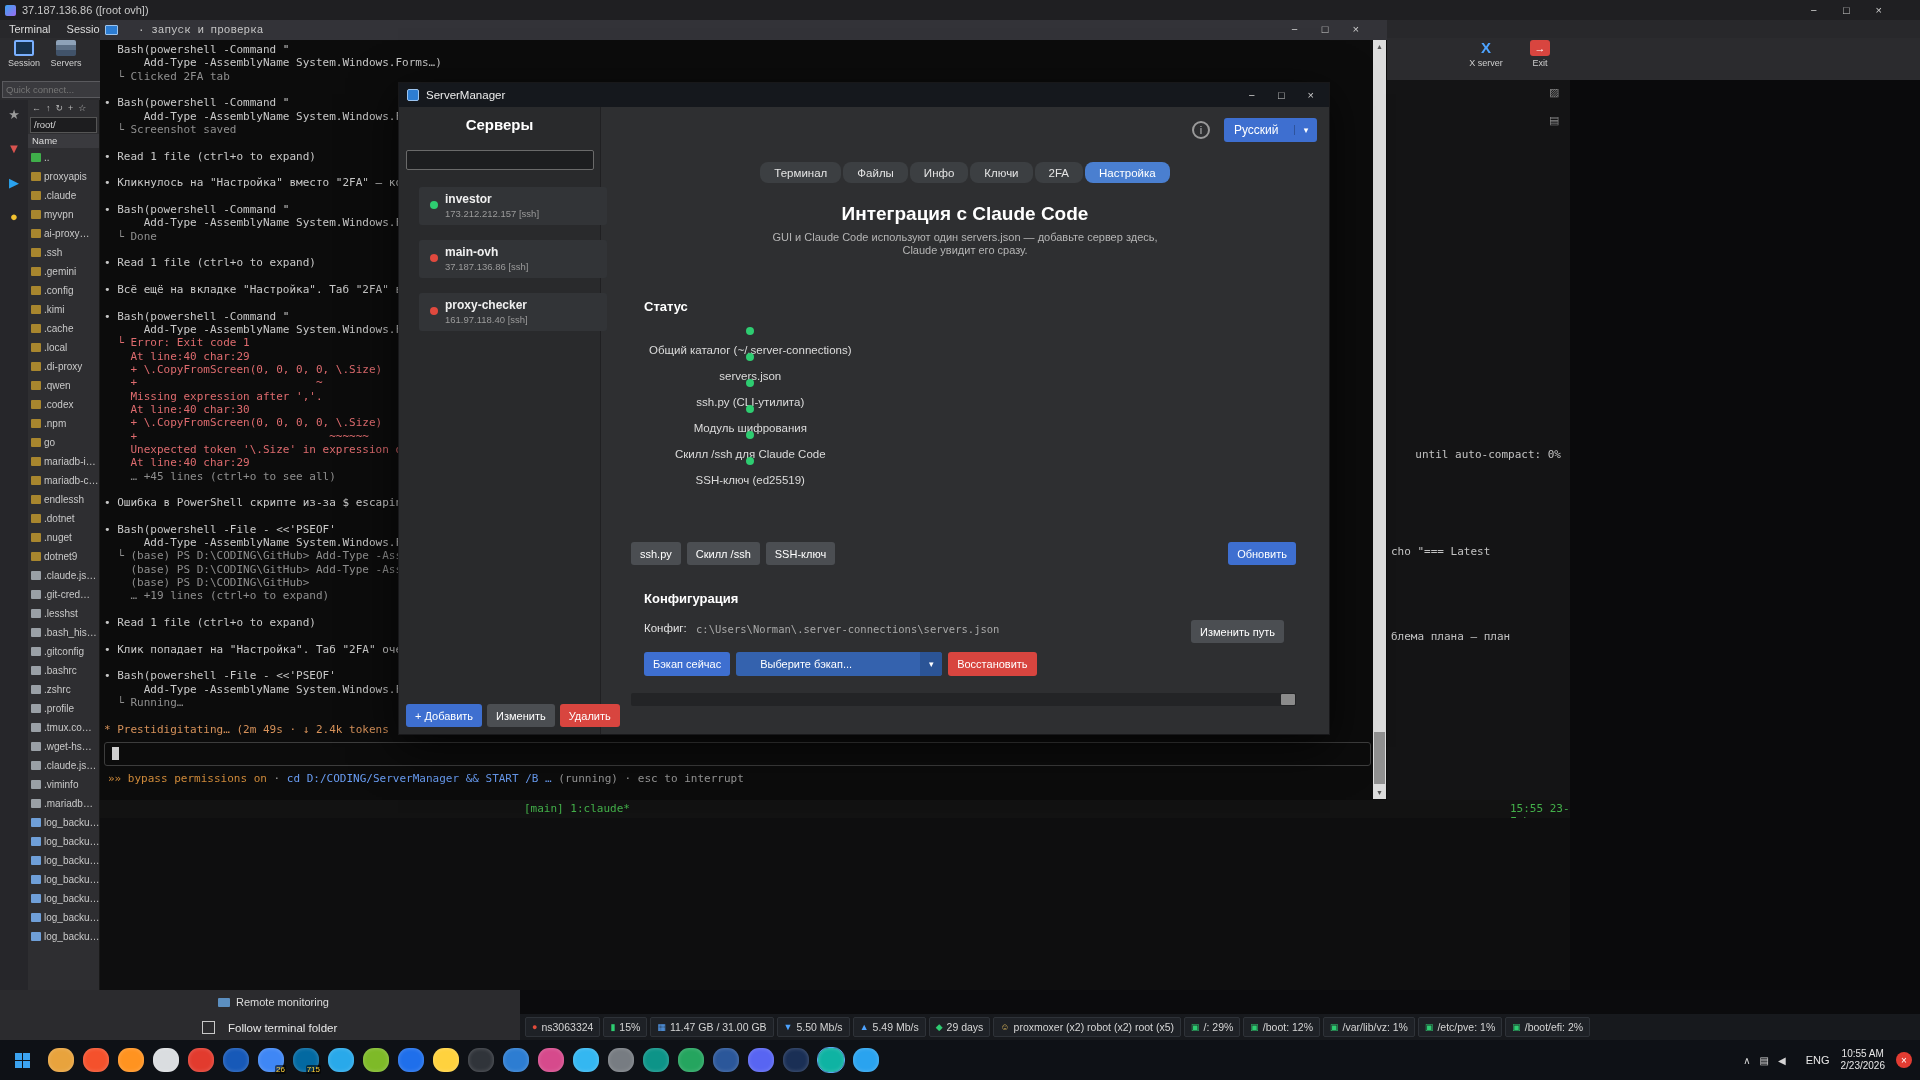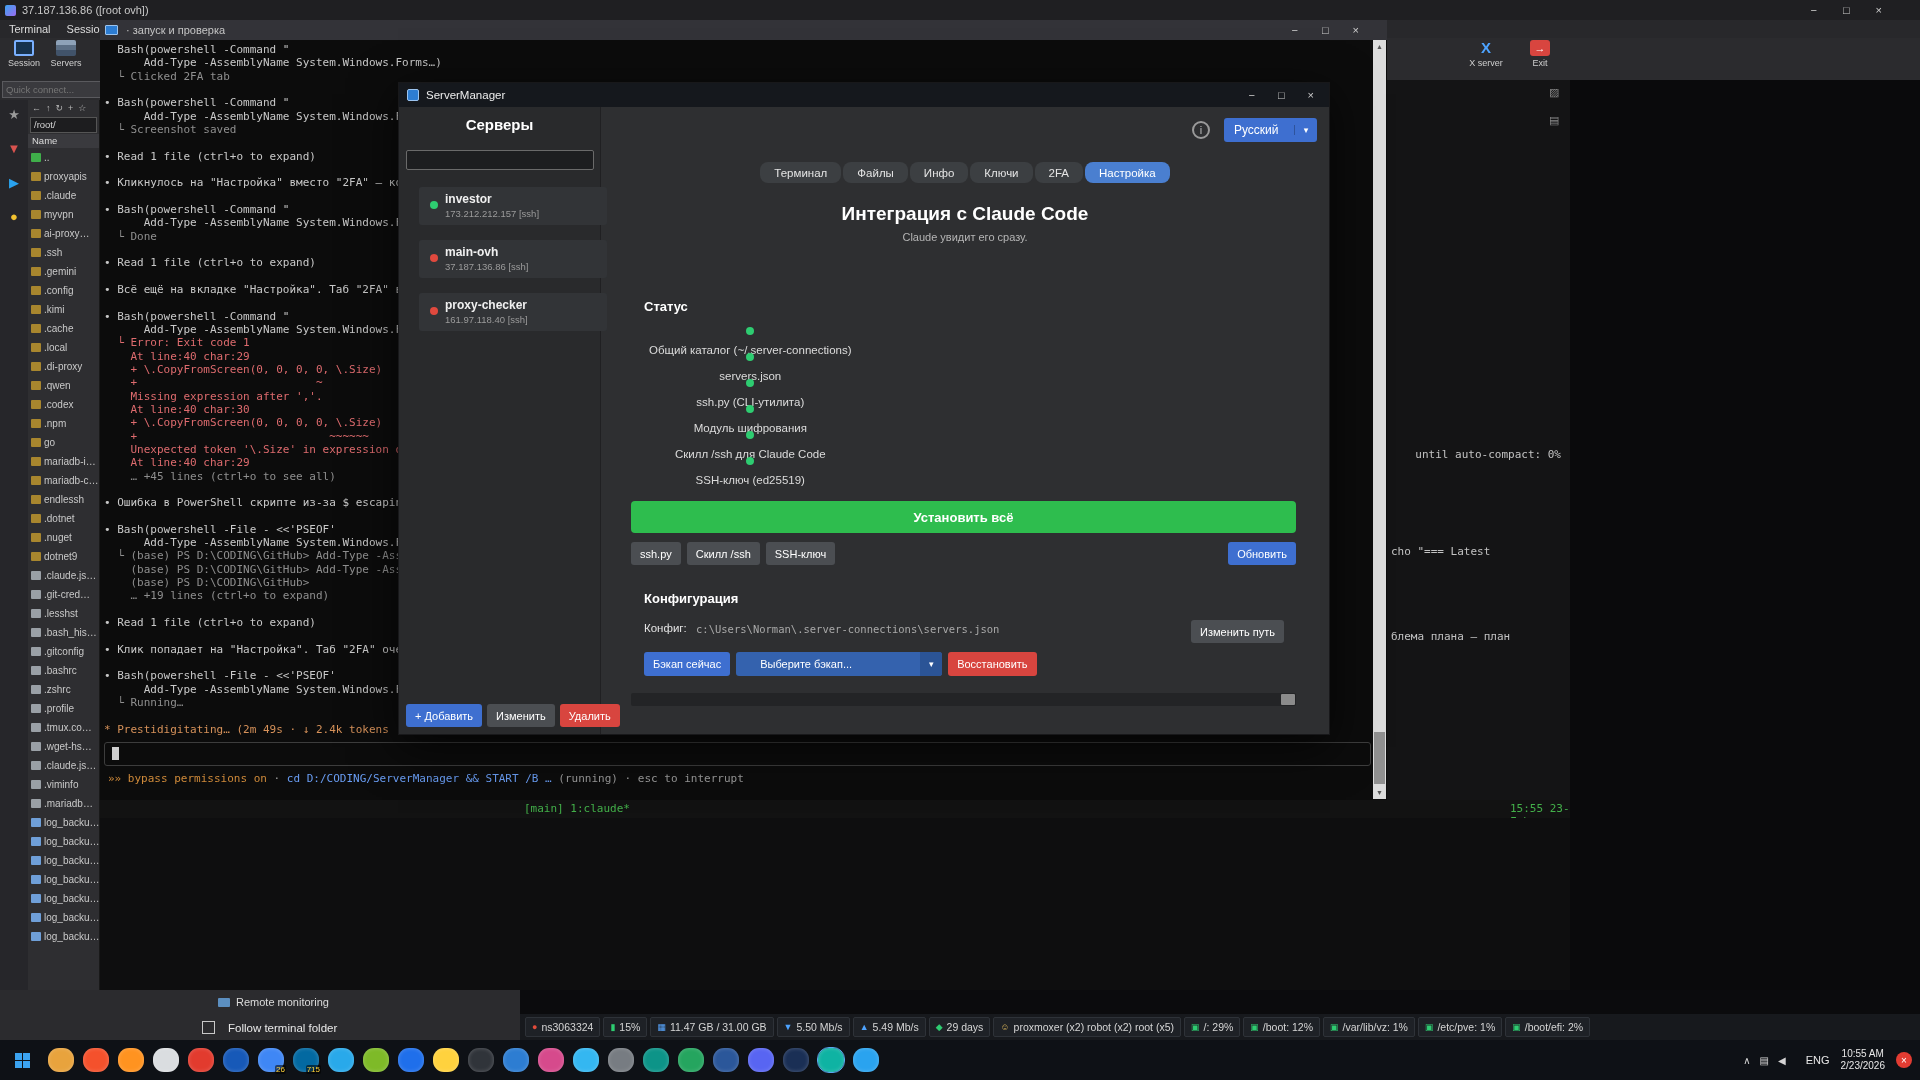--- a/index.html
+++ b/index.html
@@ -29,21 +29,21 @@
   .fp-head{height:14px;background:#3a3a3e;font-size:9.5px;color:#ddd;padding-left:4px;line-height:14px;}
   .fp-row{height:19px;display:flex;align-items:center;gap:3px;padding-left:3px;font-size:10px;color:#c9c9c9;white-space:nowrap;overflow:hidden;}
   .ft-ic{flex:0 0 10px;width:10px;height:9px;border-radius:1px;}
   .ft-ic.folder{background:#a8862e;}
   .ft-ic.file{background:#9aa0a6;}
   .ft-ic.doc{background:#6f9fd8;}
   .ft-ic.up{background:#3fae4a;}
 
   
   .term-window{position:absolute;left:100px;top:20px;width:1287px;height:780px;background:#0c0c0c;}
-  .term-titlebar{position:absolute;left:0;top:0;right:0;height:20px;background:#333338;display:flex;align-items:center;gap:8px;padding-left:5px;font-size:11px;color:#c5c5c5;box-sizing:border-box;}
+  .term-titlebar{position:absolute;left:0;top:0;right:0;height:20px;background:#333338;display:flex;align-items:center;gap:20px;padding-left:5px;font-size:11px;color:#c5c5c5;box-sizing:border-box;font-family:Liberation Mono, monospace;}
   .term-tabicon{width:13px;height:10px;border-radius:1px;background:#2d7dd2;border:1px solid #9cc4ef;box-sizing:border-box;}
   .term-controls{margin-left:auto;display:flex;gap:24px;padding-right:28px;font-size:11px;color:#cfcfcf;}
   .term-body{position:absolute;left:4px;top:20px;right:16px;bottom:0;padding-top:3px;font-family:"DejaVu Sans Mono",monospace;font-size:11px;line-height:13.34px;white-space:pre;overflow:hidden;}
   .tline{height:13.34px;}
   .tline.d{color:#c9c9c9;} .tline.m{color:#c9c9c9;} .tline.g{color:#8f8f8f;}
   .tline.e{color:#de6b6e;} .tline.o{color:#d7925a;}
   .term-input{position:absolute;left:4px;right:16px;top:722px;height:22px;border:1px solid #3d3d3d;border-radius:3px;background:#0c0c0c;}
   .term-cursor{position:absolute;left:7px;top:4px;width:7px;height:13px;background:#cfcfcf;}
   .term-status{position:absolute;left:8px;top:752px;font-family:"DejaVu Sans Mono",monospace;font-size:11px;white-space:pre;}
   .st-perm{color:#cf8a3a;} .st-dim{color:#9a9a9a;} .st-path{color:#6a9ef5;}
@@ -559,20 +559,21 @@
       <div class="sm-tabs" id="sm-tabs">
           <span class="sm-tab">Терминал</span>
           <span class="sm-tab">Файлы</span>
           <span class="sm-tab">Инфо</span>
           <span class="sm-tab">Ключи</span>
           <span class="sm-tab">2FA</span>
           <span class="sm-tab active">Настройка</span>
         </div>
       <div class="sm-title">Интеграция с Claude Code</div>
       <div class="sm-sub" id="sm-subtitle">
+          <div>GUI и Claude Code используют один servers.json — добавьте сервер здесь,</div>
           <div>Claude увидит его сразу.</div>
         </div>
 
       <div class="sm-h" style="top:192px;">Статус</div>
       <div class="sm-status-list" id="sm-status-list">
           <div class="sm-status-item">
             <span class="sm-gdot"></span>
             <span>Общий каталог (~/.server-connections)</span>
           </div>
           <div class="sm-status-item">
@@ -590,21 +591,20 @@
           <div class="sm-status-item">
             <span class="sm-gdot"></span>
             <span>Скилл /ssh для Claude Code</span>
           </div>
           <div class="sm-status-item">
             <span class="sm-gdot"></span>
             <span>SSH-ключ (ed25519)</span>
           </div>
         </div>
 
-      <div class="sm-install">Установить всё</div>
       <div class="sm-comp-row" id="sm-comp-row">
           <span class="btn btn-gray">ssh.py</span>
           <span class="btn btn-gray">Скилл /ssh</span>
           <span class="btn btn-gray">SSH-ключ</span>
         </div>
       <span class="btn btn-blue sm-refresh">Обновить</span>
 
       <div class="sm-h" style="top:484px;">Конфигурация</div>
       <span class="sm-config-label">Конфиг:</span>
       <span class="sm-config-path">c:\Users\Norman\.server-connections\servers.json</span>

